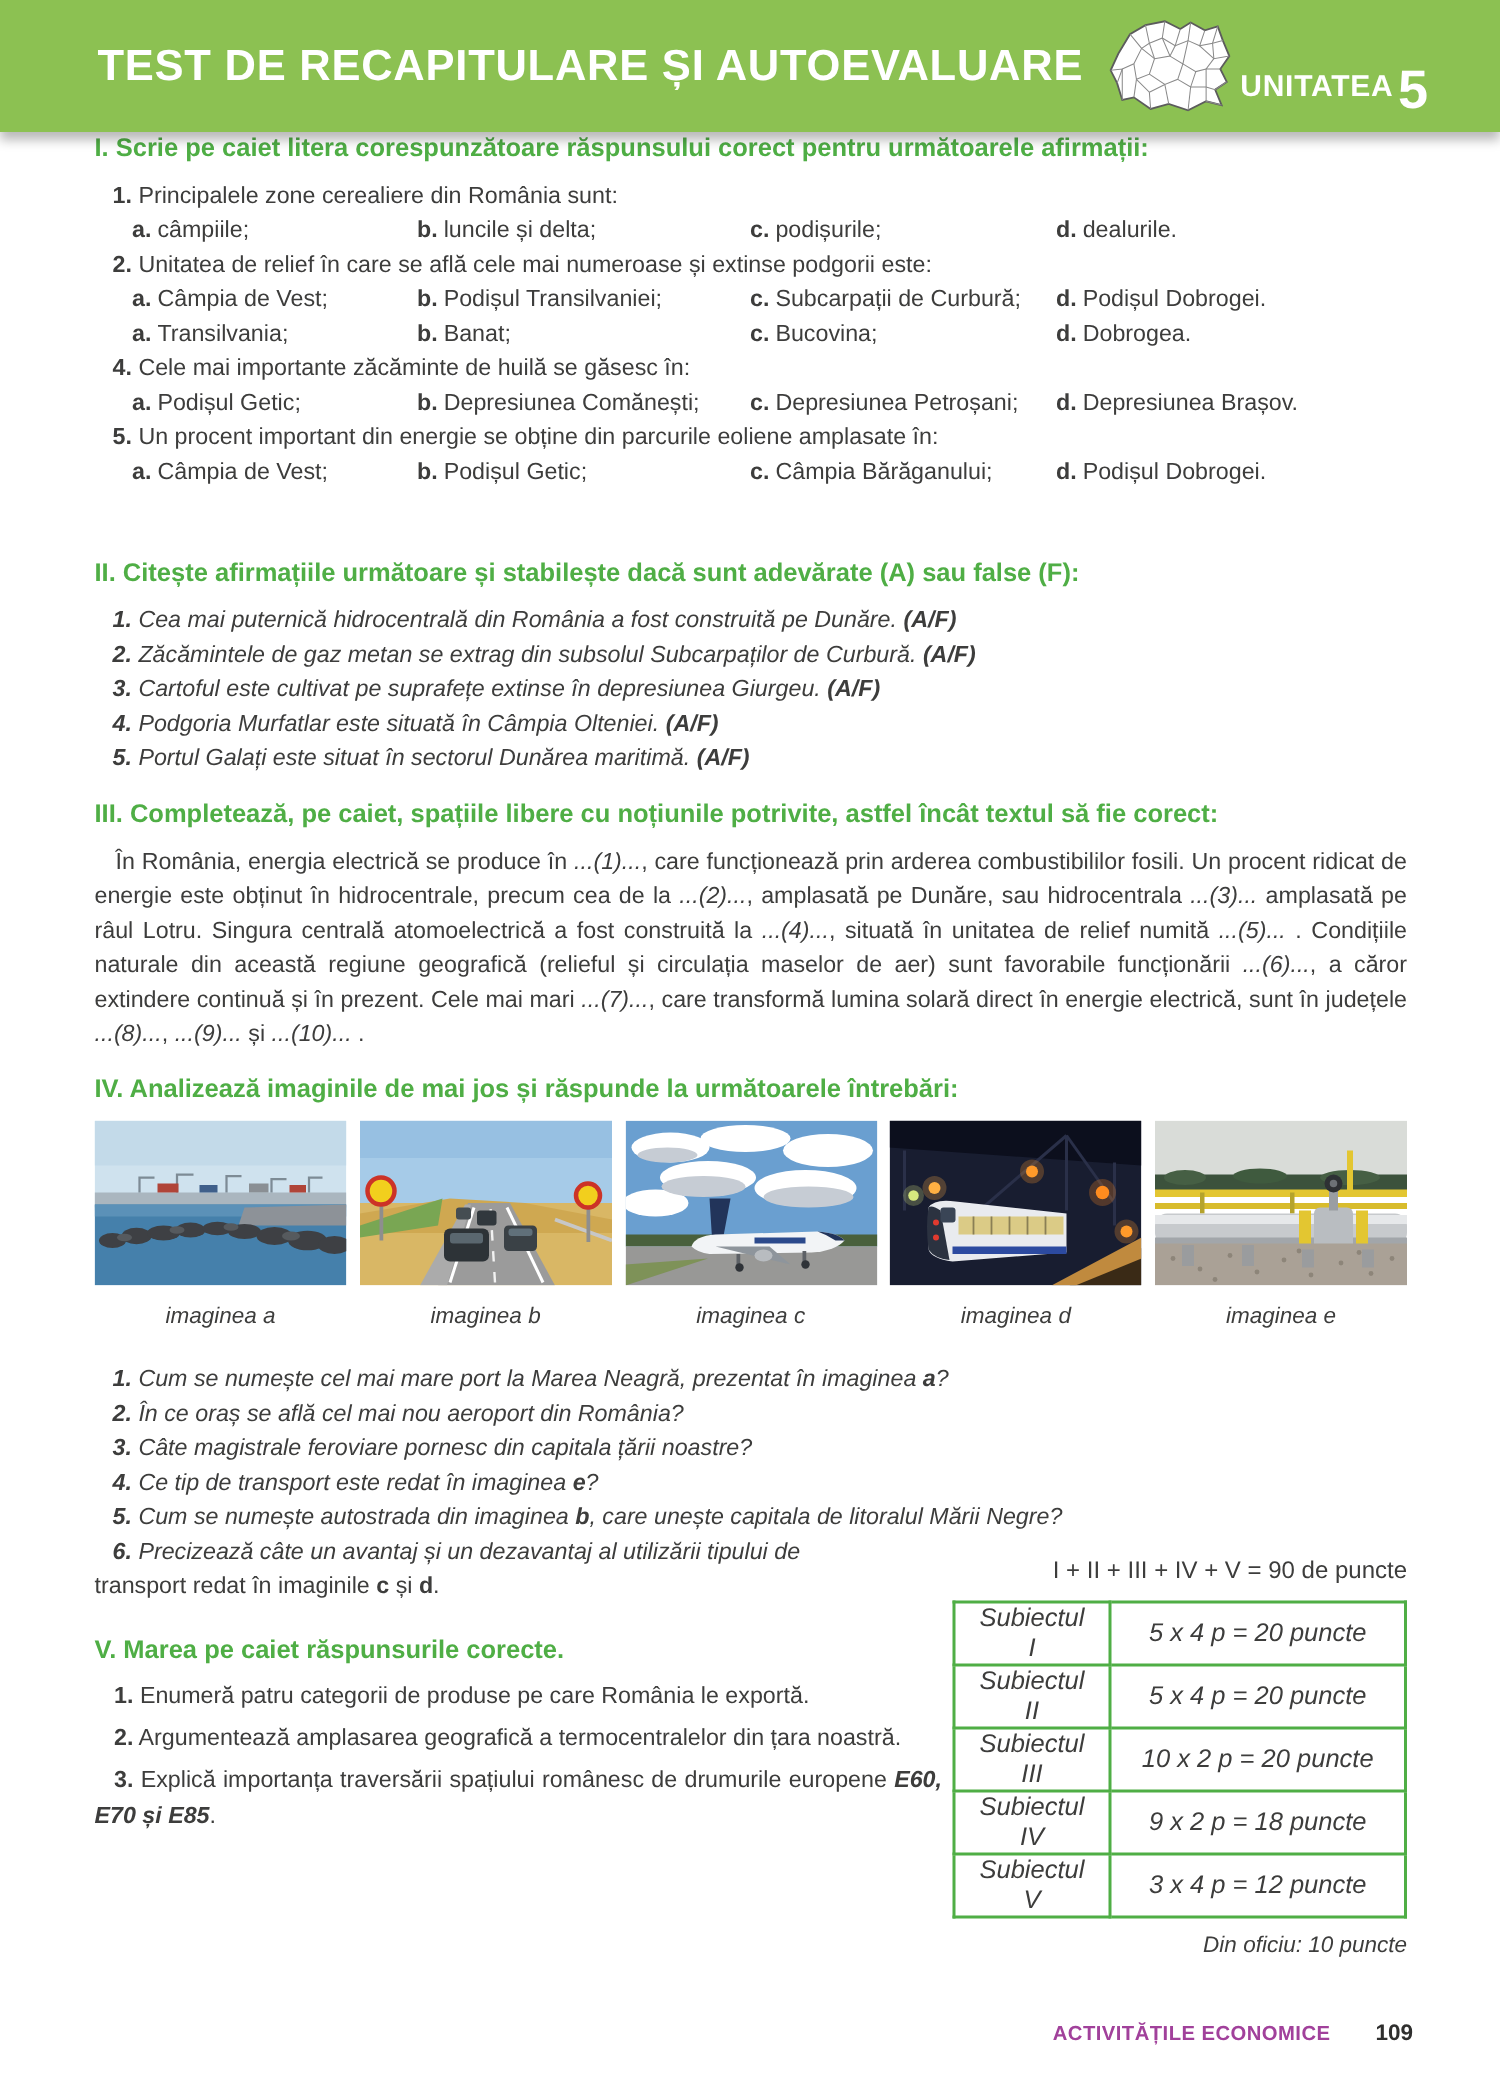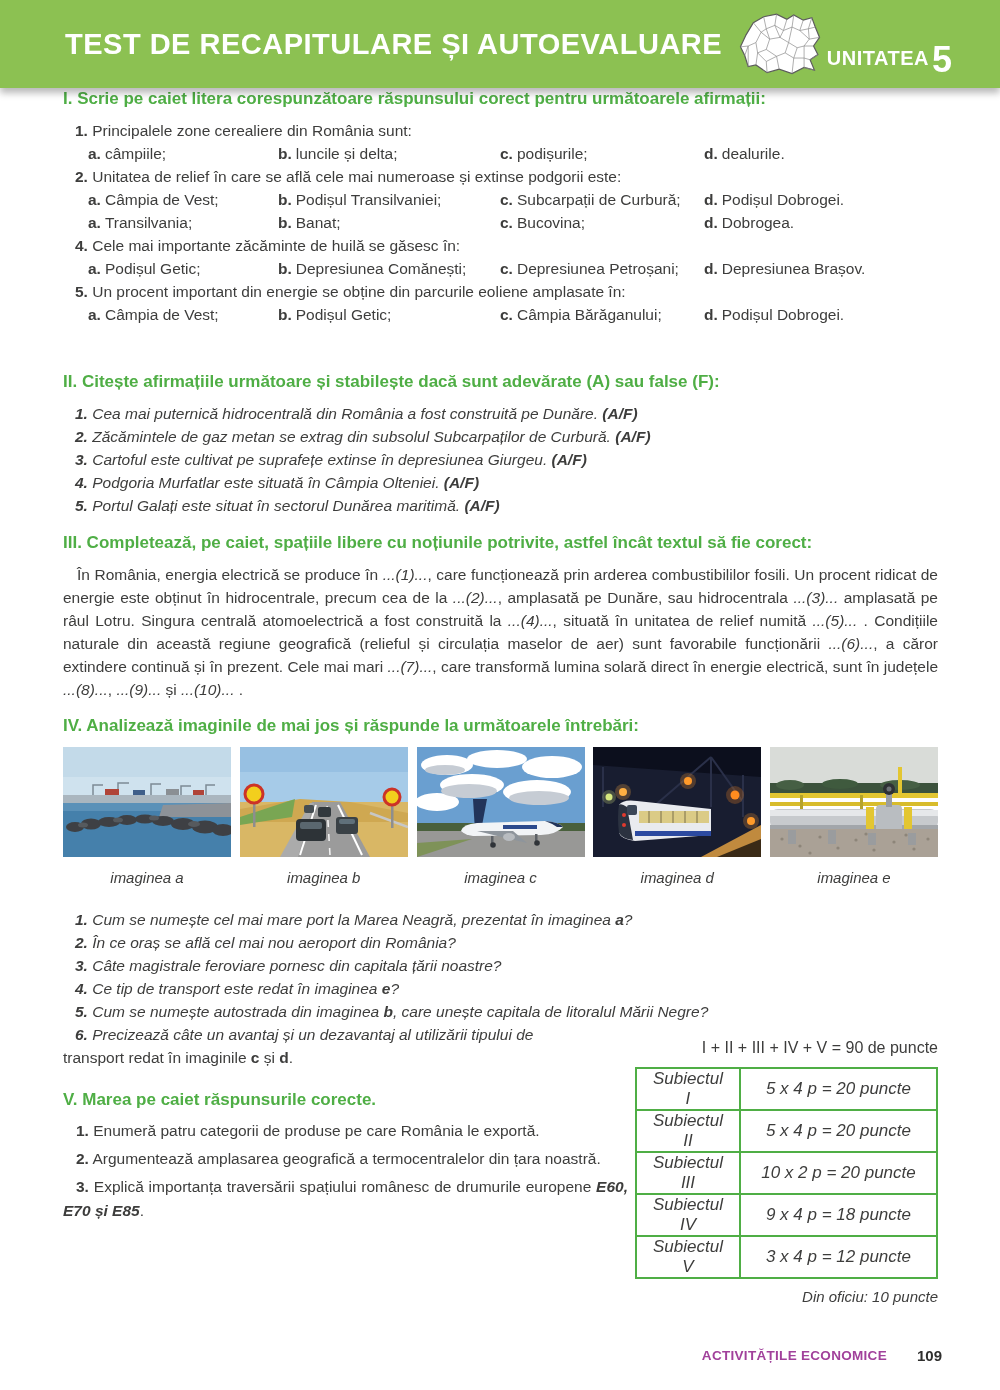--- a/index.html
+++ b/index.html
@@ -469,21 +469,21 @@
             <tr>
               <td class="subj">Subiectul II</td>
               <td>5 x 4 p = 20 puncte</td>
             </tr>
             <tr>
               <td class="subj">Subiectul III</td>
               <td>10 x 2 p = 20 puncte</td>
             </tr>
             <tr>
               <td class="subj">Subiectul IV</td>
-              <td>9 x 4 p = 18 puncte</td>
+              <td>9 x 2 p = 18 puncte</td>
             </tr>
             <tr>
               <td class="subj">Subiectul V</td>
               <td>3 x 4 p = 12 puncte</td>
             </tr>
           </tbody>
         </table>
         <div class="bonus">Din oficiu: 10 puncte</div>
       </div>
     </div>

